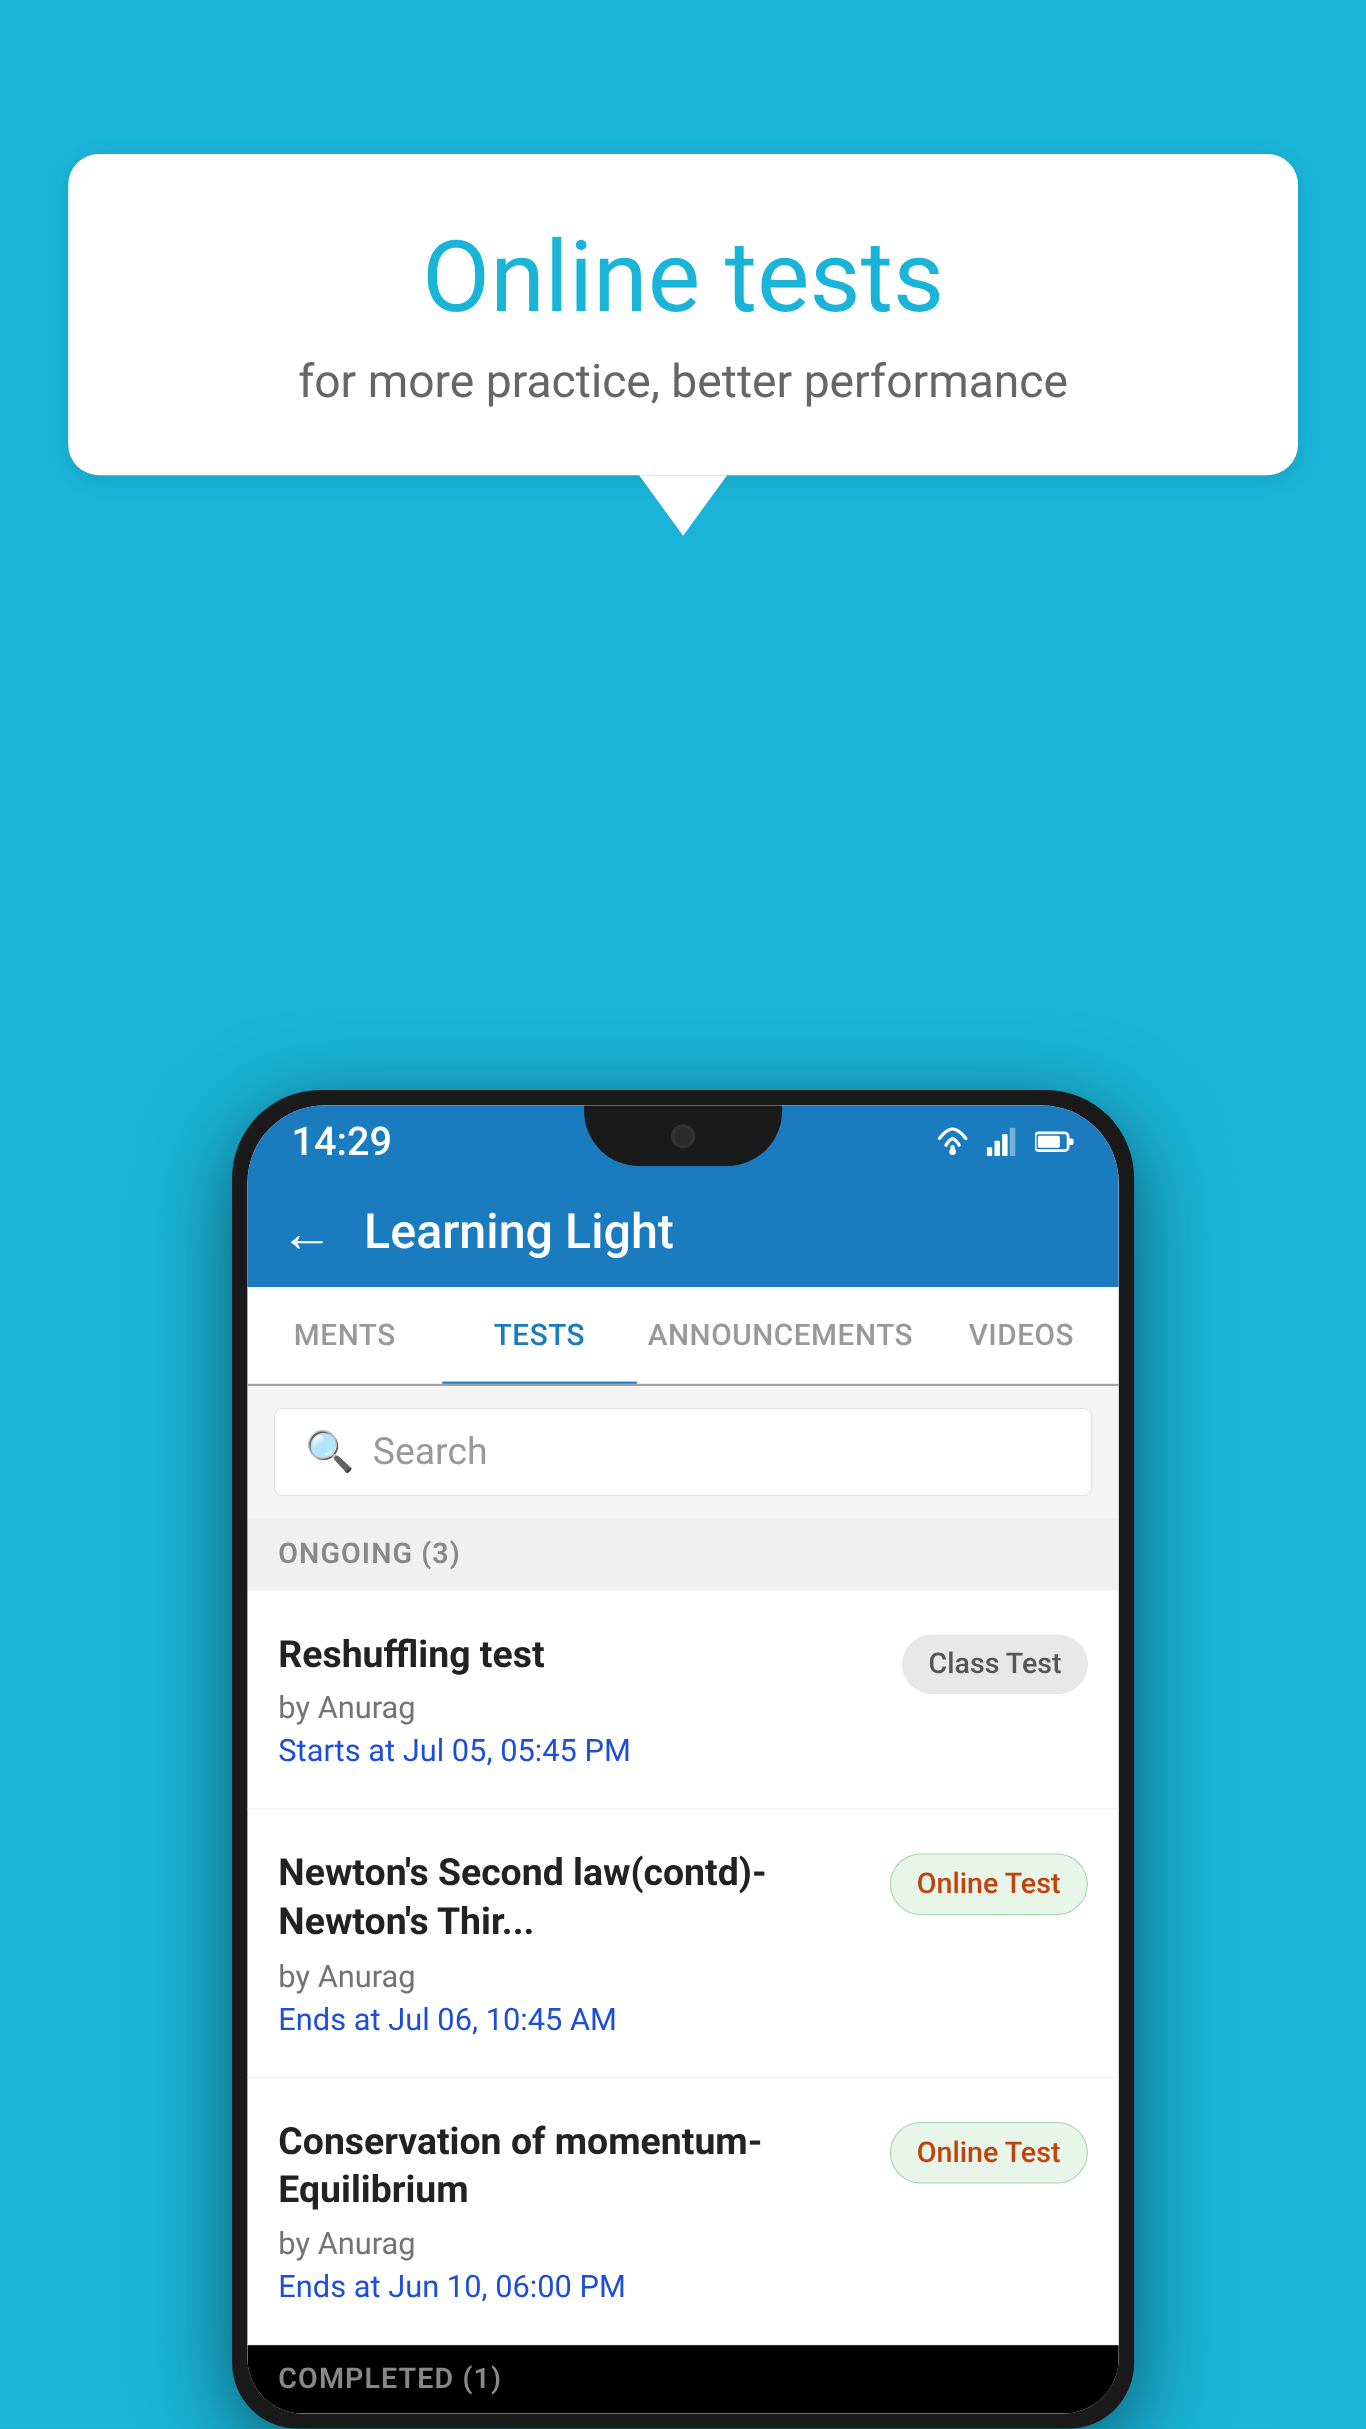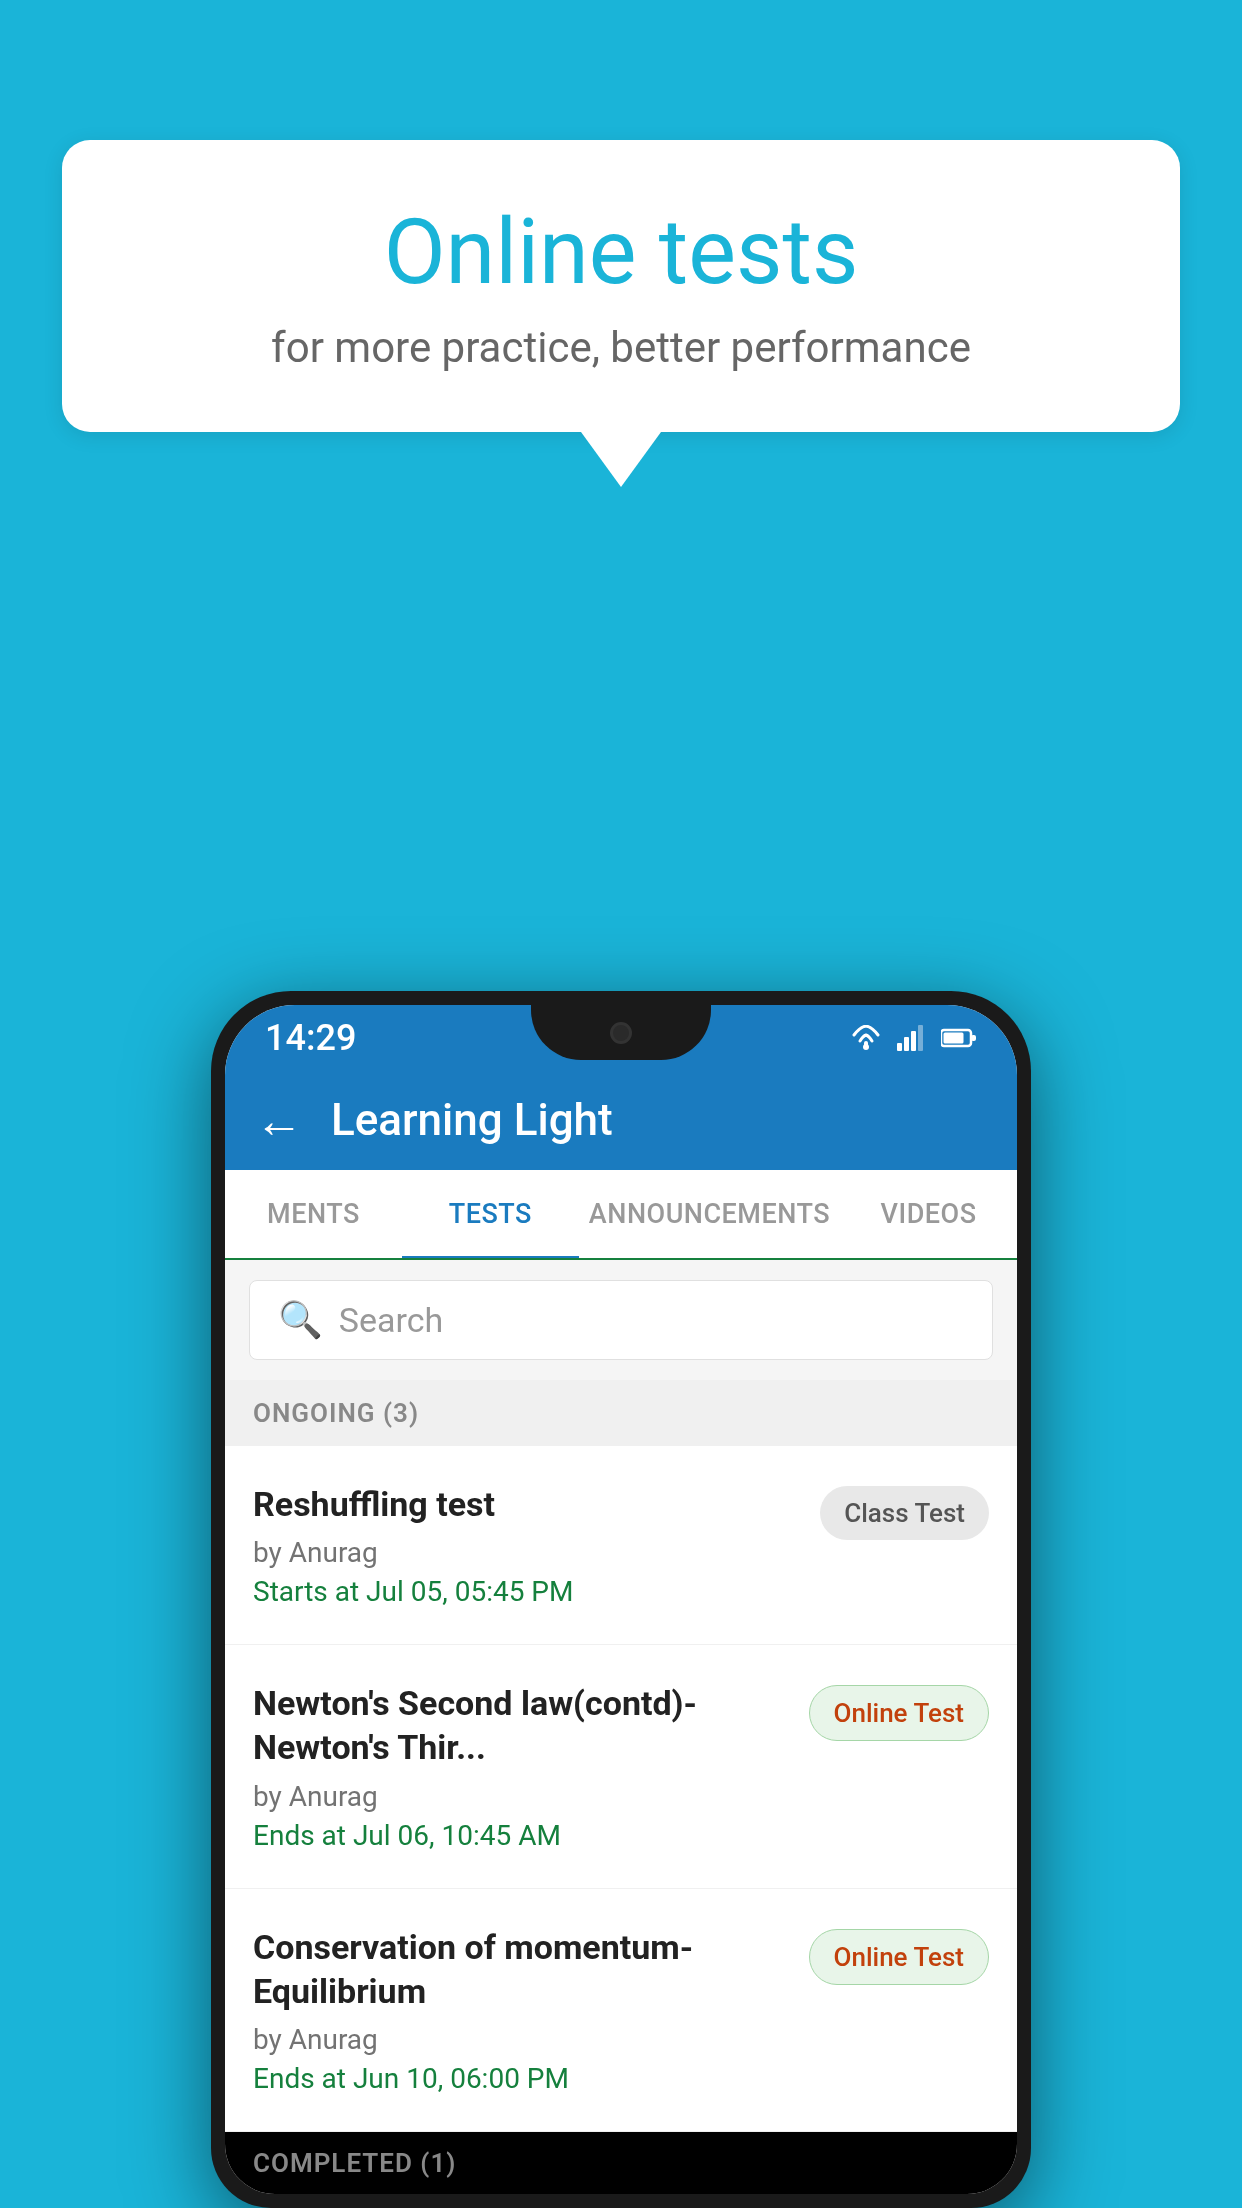--- a/index.html
+++ b/index.html
@@ -147,21 +147,21 @@
     .app-title {
       color: white;
       font-size: 44px;
       font-weight: 500;
     }
 
     
     .tabs-container {
       background: white;
       display: flex;
-      border-bottom: 2px solid #15803d;
+      border-bottom: 2px solid #a3a3a3;
       overflow: hidden;
     }
 
     .tab {
       flex: 1;
       text-align: center;
       padding: 28px 10px;
       font-size: 27px;
       font-weight: 500;
       color: #999;
@@ -250,21 +250,21 @@
     }
 
     .test-author {
       font-size: 28px;
       color: #737373;
       margin-bottom: 6px;
     }
 
     .test-time {
       font-size: 28px;
-      color: #15803d;
+      color: #1d4ed8;
     }
 
     .test-badge {
       border-radius: 30px;
       padding: 12px 24px;
       font-size: 26px;
       font-weight: 500;
       white-space: nowrap;
       margin-top: 4px;
     }

